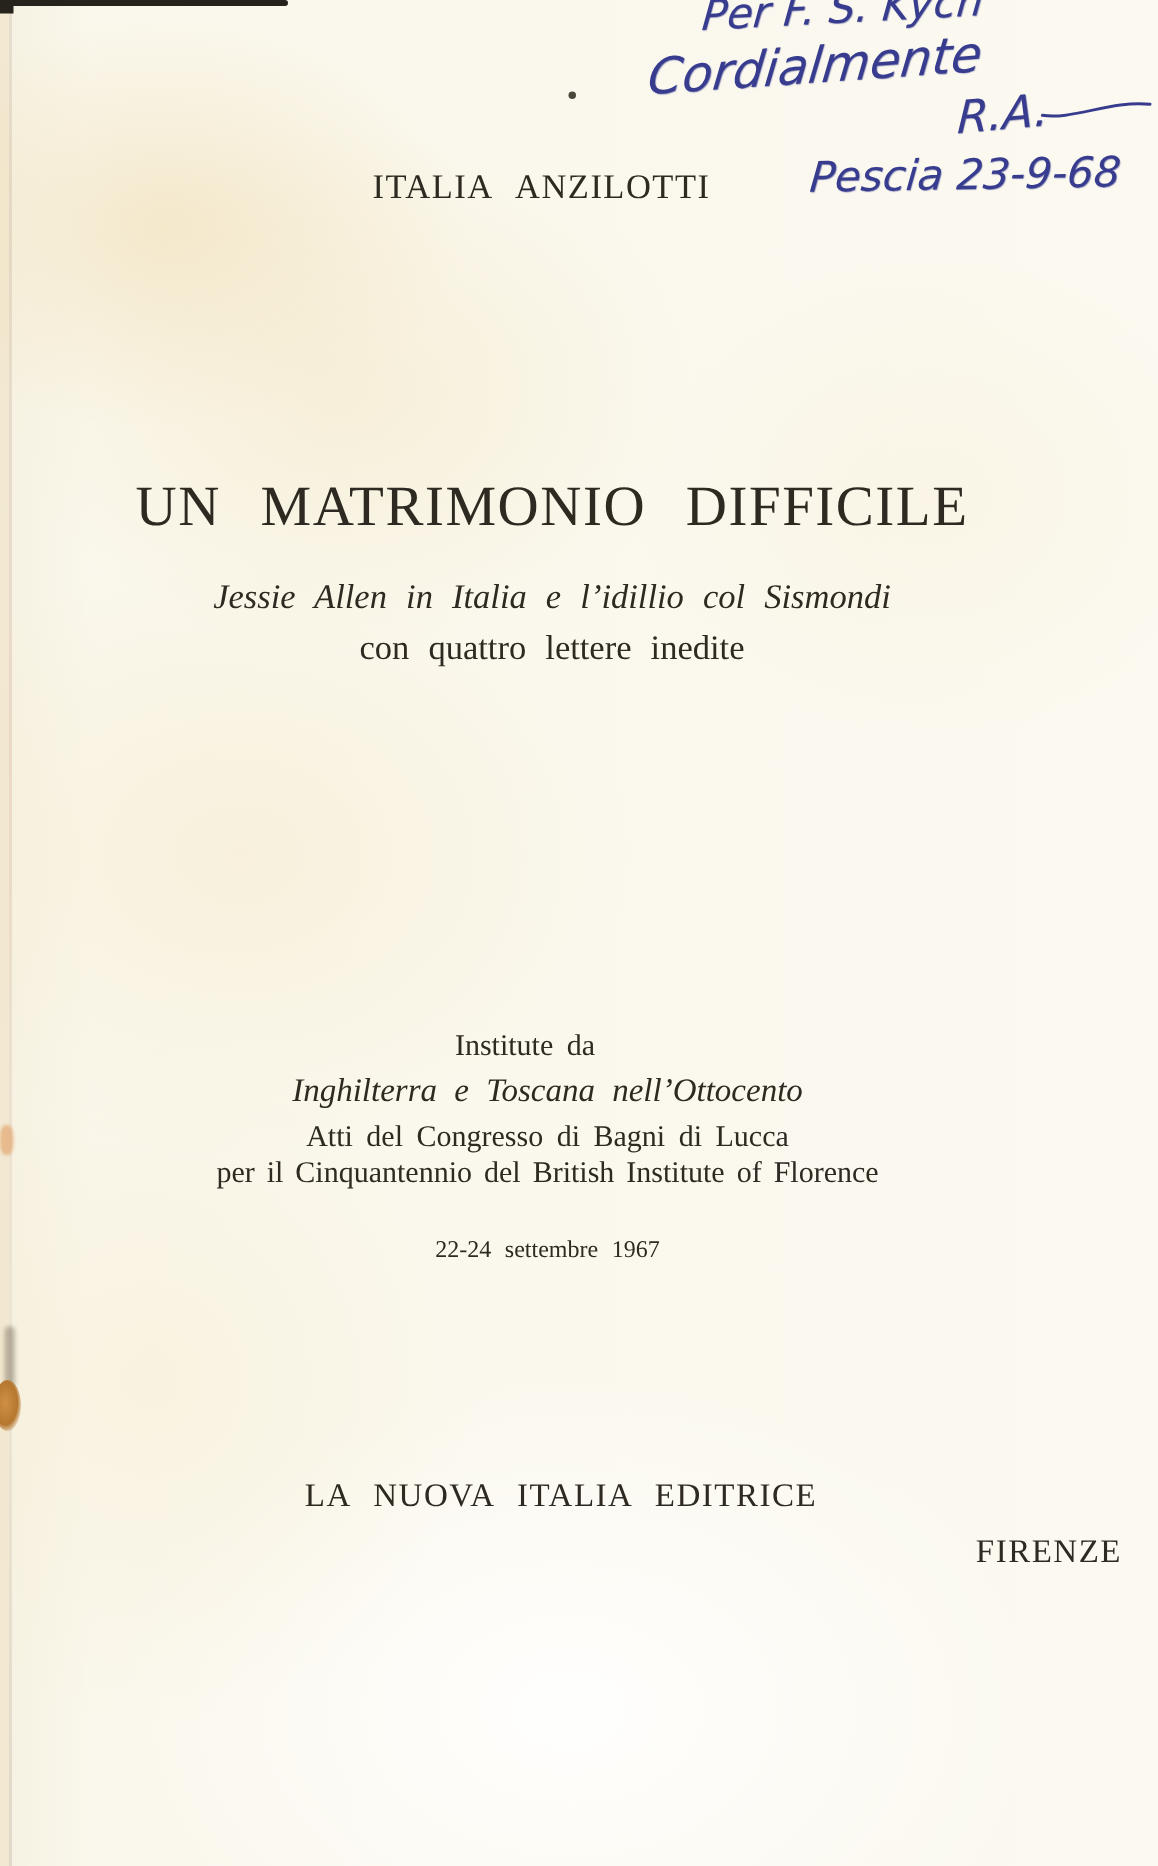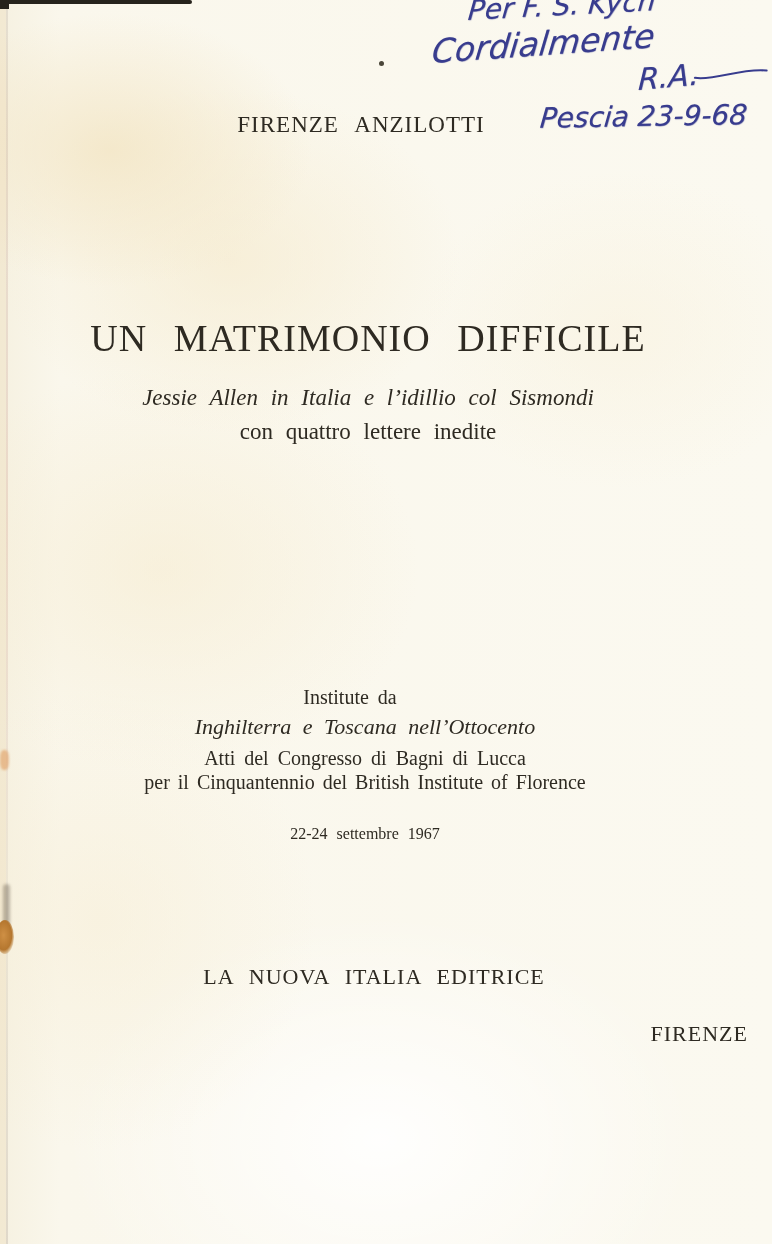--- a/index.html
+++ b/index.html
@@ -57,21 +57,21 @@
     top: 419px;
     width: 736px;
     font-size: 23px;
     word-spacing: 7px;
   }
   .imprint-1 { top: 686px; width: 700px; font-size: 20px; word-spacing: 4px; }
   .imprint-2 { top: 714px; width: 730px; font-size: 22px; font-style: italic; word-spacing: 6px; }
   .imprint-3 { top: 747px; width: 730px; font-size: 20px; word-spacing: 4px; }
   .imprint-4 { top: 771px; width: 730px; font-size: 20px; word-spacing: 3px; }
   .imprint-5 { top: 801px; width: 730px; font-size: 16px; word-spacing: 5px; margin-top: 24px; }
-  .publisher-1 { top: 964px;  width: 748px; font-size: 22px; letter-spacing: 1px; word-spacing: 9px; }
+  .publisher-1 { top: 984px;  width: 748px; font-size: 22px; letter-spacing: 1px; word-spacing: 9px; }
   .publisher-2 { top: 1021px; width: 748px; font-size: 22px; letter-spacing: 1px; word-spacing: 9px; text-align: right; }
 
   
   .hand {
     position: absolute;
     font-family: "DejaVu Sans", sans-serif;
     font-style: italic;
     color: #383c8e;
     text-shadow: 0.5px 0.5px 0.7px rgba(56,60,142,0.55);
     white-space: nowrap;
@@ -161,21 +161,21 @@
   <span class="hand hand-ded1" aria-label="Per F. S. Kych">Per F. S. Kych</span>
 
   <span class="hand hand-greeting">Cordialmente</span>
 
   <span class="hand hand-signature"><span>R.A.</span><svg width="78" height="16" viewBox="0 0 78 16">
         <path d="M2 9 C 22 14, 48 3, 74 8" fill="none" stroke="#383c8e" stroke-width="2" stroke-linecap="round"></path>
       </svg></span>
 
   <span class="hand hand-place">Pescia 23-9-68</span>
 
-  <div class="centered author-line">FIRENZE ANZILOTTI</div>
+  <div class="centered author-line">ITALIA ANZILOTTI</div>
 
   <div class="centered main-title">UN MATRIMONIO DIFFICILE</div>
 
   <div class="centered subtitle-1">Jessie Allen in Italia e l’idillio col Sismondi</div>
 
   <div class="centered subtitle-2">con quattro lettere inedite</div>
 
   <div class="centered imprint-1">Institute da</div>
 
   <div class="centered imprint-2">Inghilterra e Toscana nell’Ottocento</div>

